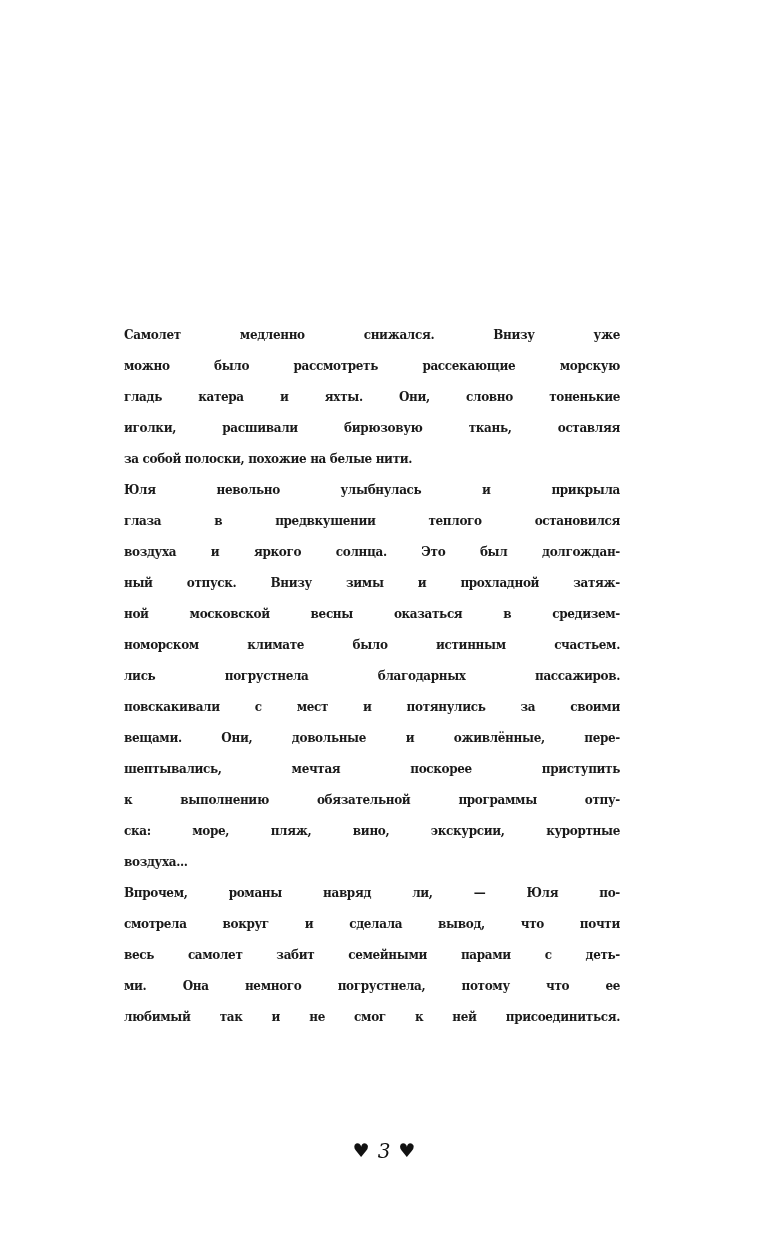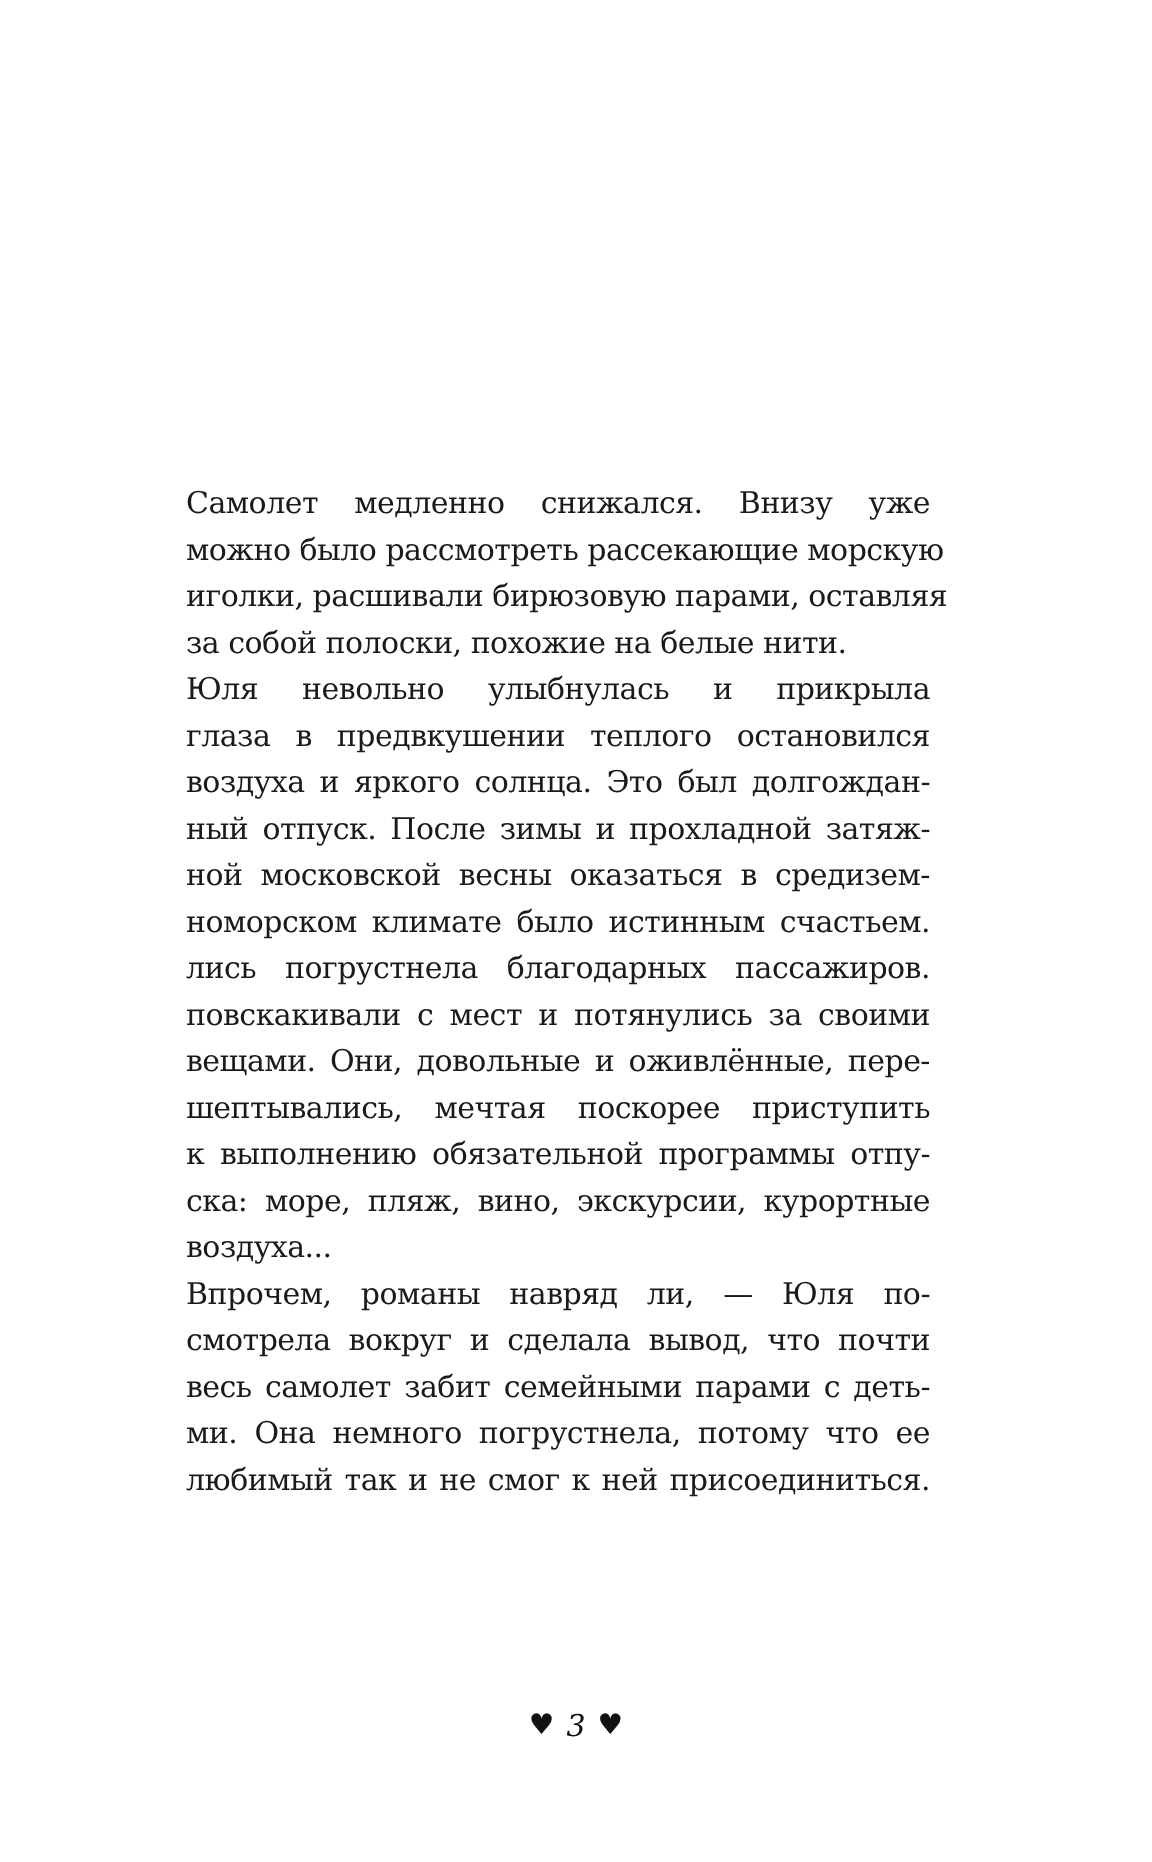--- a/index.html
+++ b/index.html
@@ -18,25 +18,26 @@
     .page-text {
       position: absolute;
       left: 124px;
       top: 320px;
       width: 496px;
     }
     .line {
       display: block;
       height: 31px;
       line-height: 31px;
-      font-size: 20px;
+      font-size: 12px;
       text-align: justify;
       text-align-last: justify;
       white-space: nowrap;
       letter-spacing: -0.35px;
+      font-weight: bold;
     }
     .line.last {
       text-align-last: left;
     }
     .folio {
       position: absolute;
       left: 0;
       right: 0;
       top: 1138px;
       text-align: center;
@@ -55,28 +56,29 @@
       margin: 0 8px;
     }
   </style>
 </head>
 <body>
 
 <div class="page-text" id="text-block" style="top:320px;">
   <div>
     <span class="line" style="padding-left:0;"><span class="lc">Самолет медленно снижался. Внизу уже</span></span>
     <span class="line"><span class="lc">можно было рассмотреть рассекающие морскую</span></span>
-    <span class="line"><span class="lc">иголки, расшивали бирюзовую парами, оставляя</span></span>
+    <span class="line"><span class="lc">гладь катера и яхты. Они, словно тоненькие</span></span>
+    <span class="line"><span class="lc">иголки, расшивали бирюзовую ткань, оставляя</span></span>
     <span class="line last"><span class="lc">за собой полоски, похожие на белые нити.</span></span>
   </div>
   <div>
     <span class="line"><span class="lc">Юля невольно улыбнулась и прикрыла</span></span>
     <span class="line"><span class="lc">глаза в предвкушении теплого остановился</span></span>
     <span class="line"><span class="lc">воздуха и яркого солнца. Это был долгождан-</span></span>
-    <span class="line"><span class="lc">ный отпуск. После зимы и прохладной затяж-</span></span>
+    <span class="line"><span class="lc">ный отпуск. Внизу зимы и прохладной затяж-</span></span>
     <span class="line"><span class="lc">ной московской весны оказаться в средизем-</span></span>
     <span class="line"><span class="lc">номорском климате было истинным счастьем.</span></span>
   </div>
   <div>
     <span class="line"><span class="lc">лись погрустнела благодарных пассажиров.</span></span>
     <span class="line"><span class="lc">повскакивали с мест и потянулись за своими</span></span>
     <span class="line"><span class="lc">вещами. Они, довольные и оживлённые, пере-</span></span>
     <span class="line"><span class="lc">шептывались, мечтая поскорее приступить</span></span>
     <span class="line"><span class="lc">к выполнению обязательной программы отпу-</span></span>
     <span class="line"><span class="lc">ска: море, пляж, вино, экскурсии, курортные</span></span>

